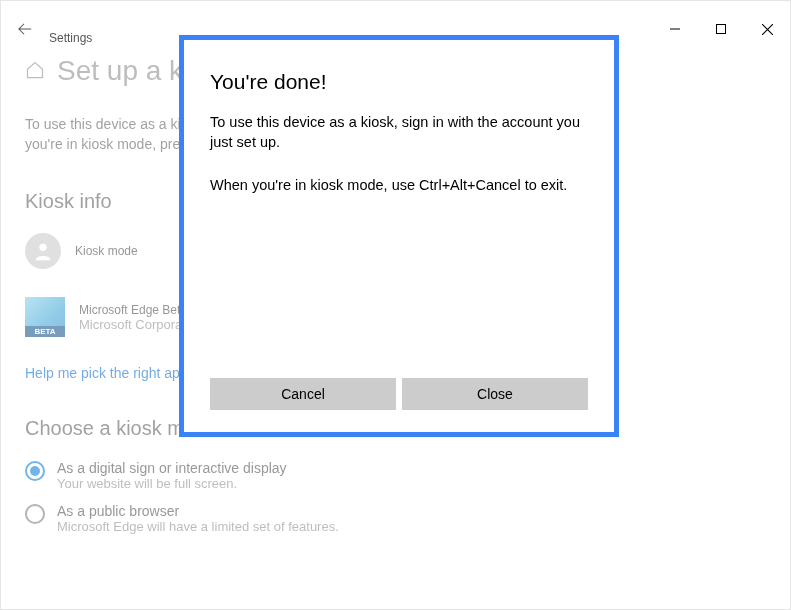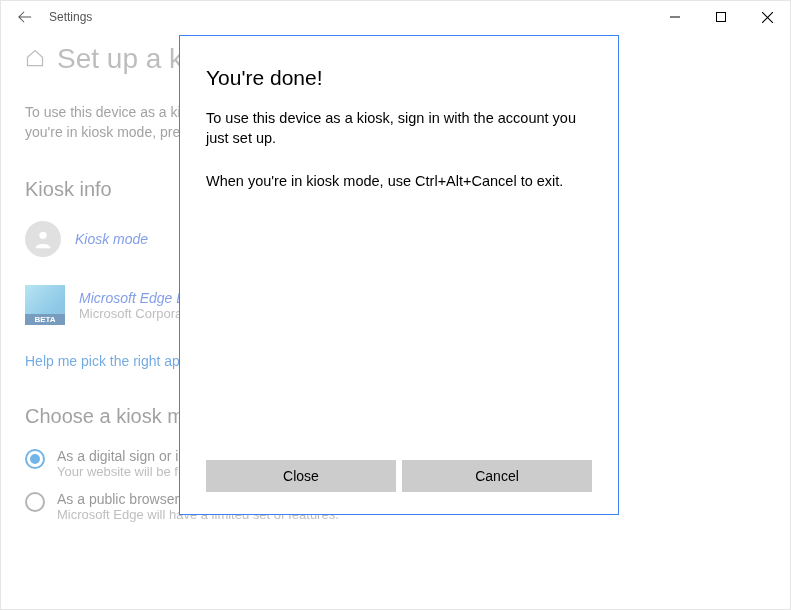--- a/index.html
+++ b/index.html
@@ -11,22 +11,23 @@
       width: 791px;
       height: 610px;
       position: relative;
       overflow: hidden;
       border: 1px solid #e5e5e5;
     }
     
     .titlebar {
       height: 32px;
       display: flex;
-      align-items: center;
+      align-items: flex-end;
       padding-left: 8px;
+      margin-top: 12px;
     }
     .titlebar .back {
       width: 32px;
       height: 32px;
       display: flex;
       align-items: center;
       justify-content: center;
       color: #555;
     }
     .titlebar .title {
@@ -108,21 +109,21 @@
       color: #fff;
       font-size: 8px;
       text-align: center;
       font-weight: 600;
       padding: 1px 8px;
     }
     .info-text {
       display: flex;
       flex-direction: column;
     }
-    .info-primary { color: #1d4ed8; font-size: 14px; font-style: italic; }
+    .info-primary { color: #404040; font-size: 12px; }
     .info-secondary { color: #888; font-size: 13px; }
     .link {
       color: #0066cc;
       font-size: 14px;
       margin-bottom: 36px;
       display: inline-block;
     }
     .radio-row {
       display: flex;
       align-items: flex-start;
@@ -147,23 +148,23 @@
       border-radius: 50%;
     }
     .radio-label { color: #444; font-size: 14px; }
     .radio-sub { color: #888; font-size: 13px; }
     
     .modal {
       position: absolute;
       top: 34px;
       left: 178px;
       width: 440px;
-      height: 480px;
+      height: 402px;
       background: #fff;
-      border: 1px solid #3b82f6;
+      border: 5px solid #3b82f6;
       padding: 30px 26px 22px 26px;
       display: flex;
       flex-direction: column;
     }
     .modal-title {
       font-size: 21px;
       font-weight: 400;
       margin-bottom: 18px;
     }
     .modal-body {
@@ -278,16 +279,16 @@
   </div>
 </div>
 
 <div class="modal">
   <h2 class="modal-title">You're done!</h2>
   <div class="modal-body">
     <p>To use this device as a kiosk, sign in with the account you just set up.</p>
     <p>When you're in kiosk mode, use Ctrl+Alt+Cancel to exit.</p>
   </div>
   <div class="modal-buttons">
+    <button class="modal-btn">Cancel</button>
     <button class="modal-btn">Close</button>
-    <button class="modal-btn">Cancel</button>
   </div>
 </div>
 
 </body></html>

